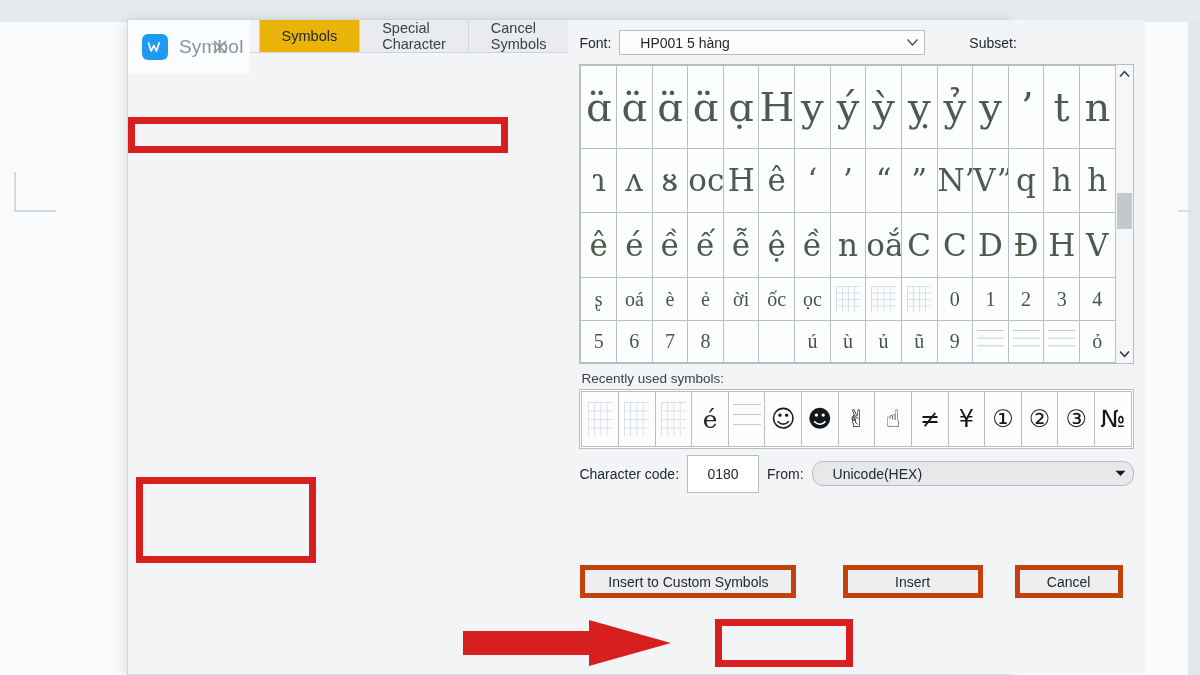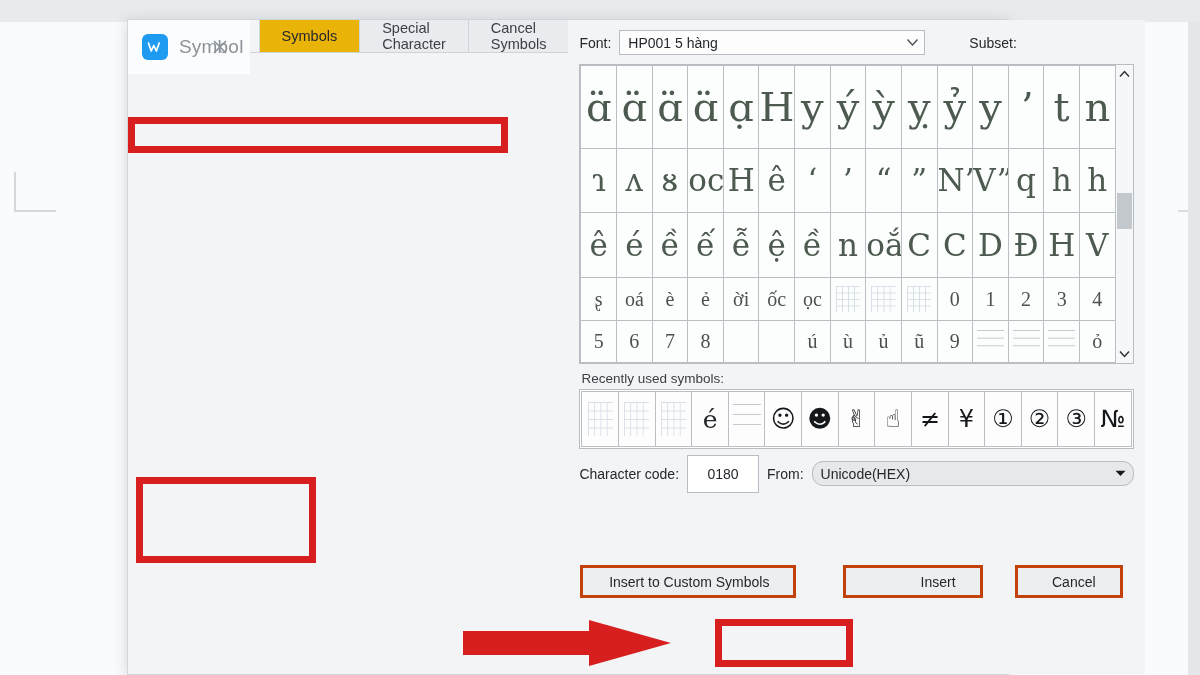--- a/index.html
+++ b/index.html
@@ -117,21 +117,21 @@
   .field-label { font-size: 14px; color: #24282c; white-space: nowrap; }
   .combo {
     height: 25px;
     border: 1px solid #b7bdc3;
     background: #fdfdfe;
     display: flex; align-items: center;
     padding: 0 4px 0 8px;
     font-size: 14px; color: #24282c;
     position: relative;
   }
-  .combo .val { flex: 1 1 auto; white-space: nowrap; overflow: hidden; }
+  .combo .val { flex: 1 1 auto; white-space: nowrap; overflow: hidden; margin-left: 12px; }
   .combo.flat { background: #e6e8ea; }
   .caret-thin {
     width: 16px; flex: 0 0 16px; display: flex;
     align-items: center; justify-content: center; color: #4a5157;
   }
   .font-combo { width: 306px; margin-left: 8px; }
   .subset-combo { width: 370px; margin-left: 9px; }
   .subset-wrap { margin-left: 44px; display: flex; align-items: flex-end; }
 
   
@@ -242,25 +242,25 @@
 
   
   .footer {
     flex: 1 1 auto;
     display: flex; align-items: center;
     padding: 0 1px;
     position: relative;
   }
   .btn {
     height: 33px;
-    border: 3px solid #c2410c;
+    border: 5px solid #c2410c;
     background: #eceef0;
     font-size: 14px; color: #24282c;
-    display: flex; align-items: center; justify-content: flex-end;
-    padding: 0 24px;
+    display: flex; align-items: center; justify-content: center;
+    padding: 0 16px;
   }
   .btn-custom { width: 216px; }
   .btn-insert { width: 140px; }
   .btn-cancel { width: 108px; }
   .footer-spacer { flex: 1 1 auto; }
   .footer-right { display: flex; gap: 32px; margin-right: 10px; }
 
   
   .redbox {
     position: absolute;

